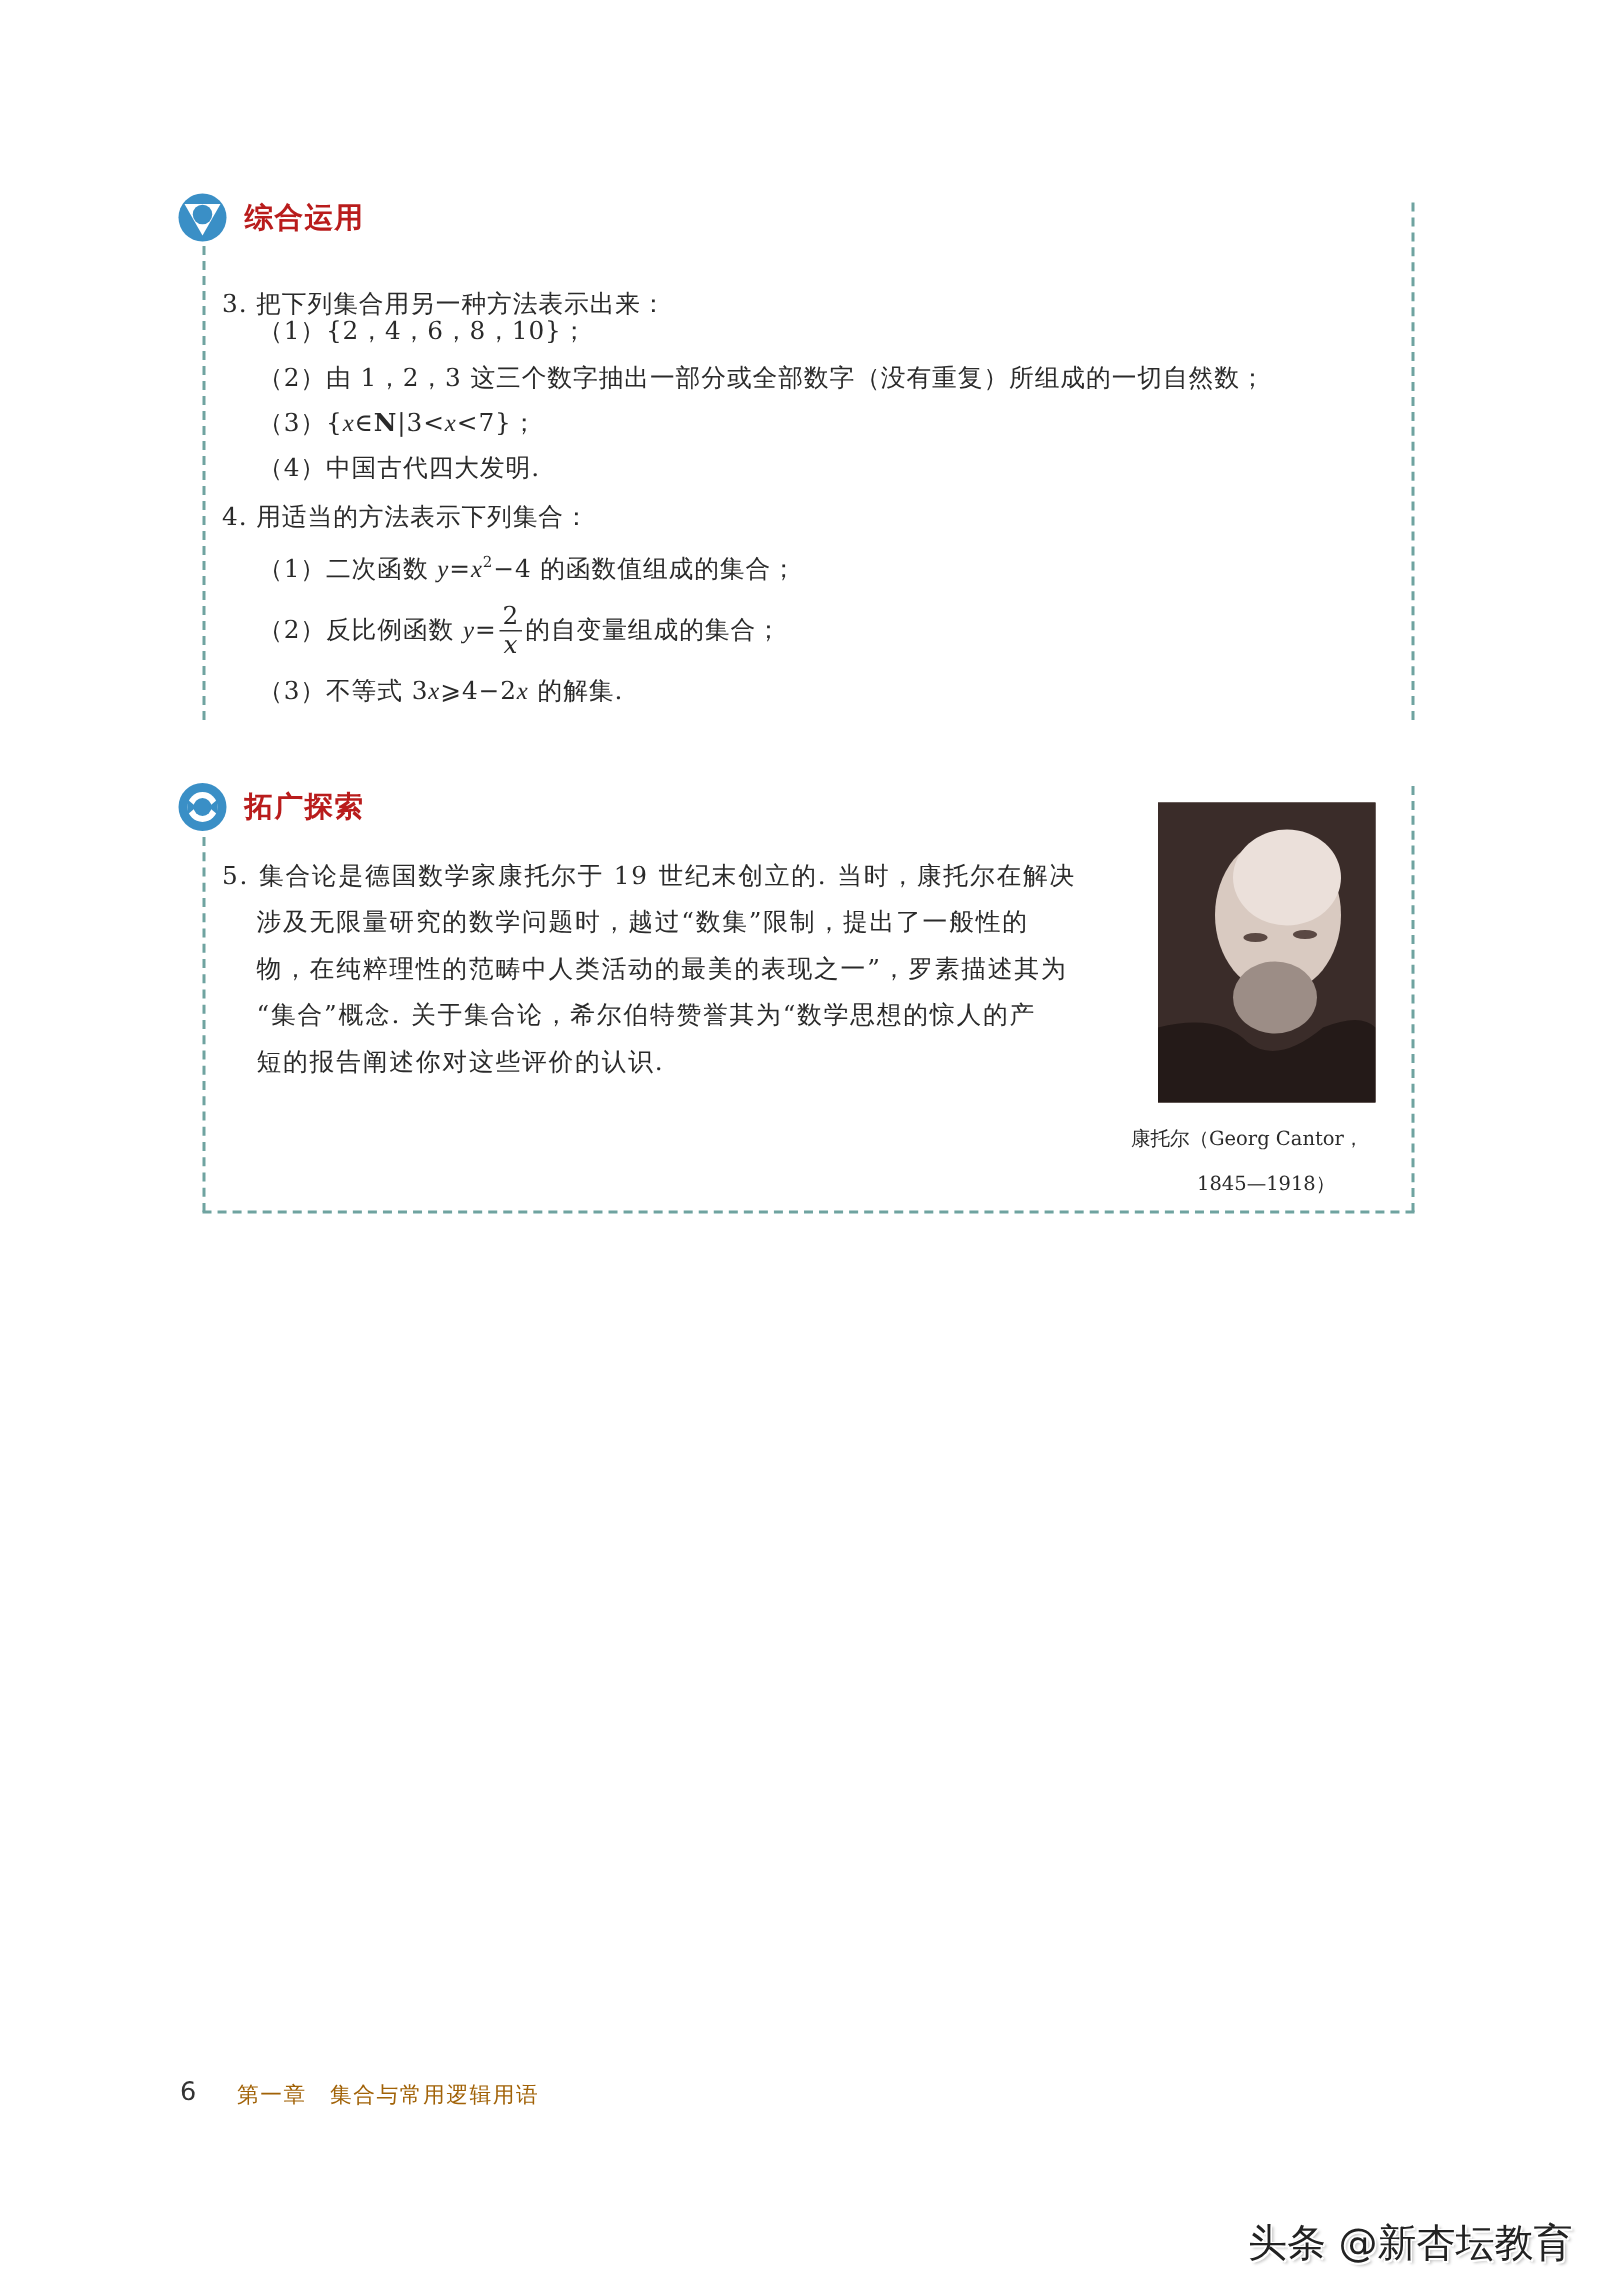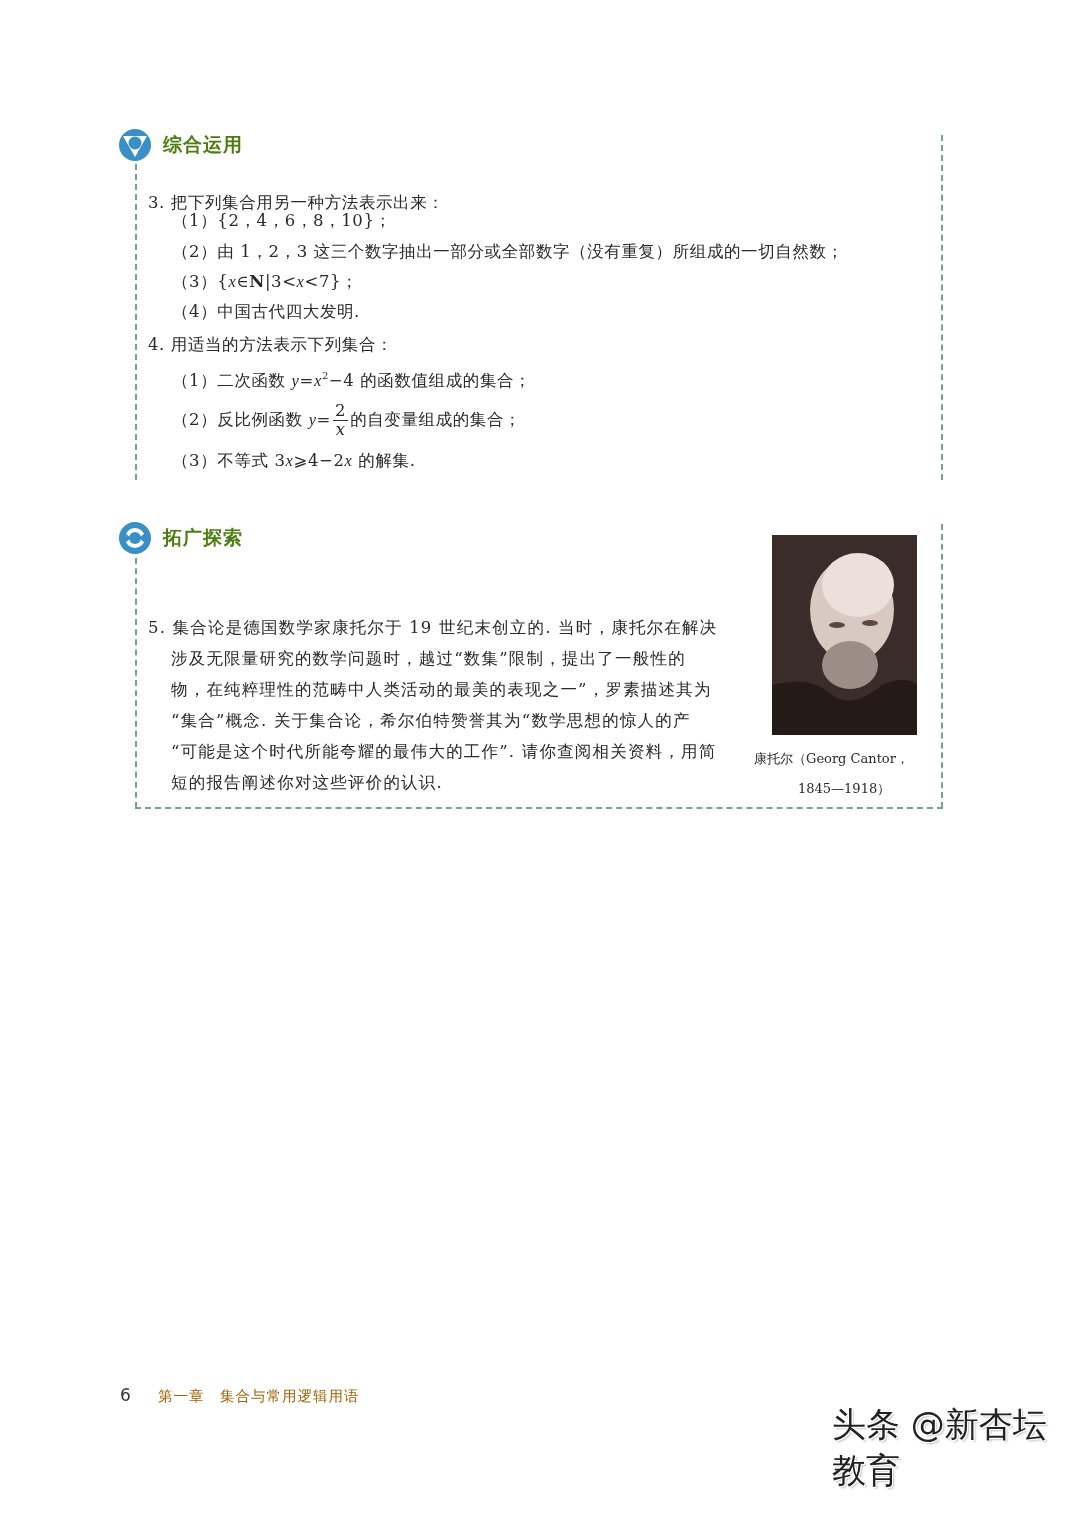--- a/index.html
+++ b/index.html
@@ -13,21 +13,21 @@
   }
   .sec-border-right {
     position: absolute; border-left: 2px dashed #6fa3a0; width: 0;
   }
   .sec-border-bottom {
     position: absolute; border-top: 2px dashed #6fa3a0; height: 0;
   }
   .sec-icon { position: absolute; width: 34px; height: 34px; }
   .sec-title {
     position: absolute; font-family: "DejaVu Sans", "Liberation Sans", sans-serif;
-    font-size: 19px; font-weight: bold; color: #4d7c0f; letter-spacing: 1px;
+    font-size: 19px; font-weight: bold; color: #b91c1c; letter-spacing: 1px;
   }
   .line {
     position: absolute; font-size: 16.5px; line-height: 22px; white-space: nowrap;
     letter-spacing: 0.6px;
   }
   .para {
     position: absolute; font-size: 16.5px; line-height: 31px; letter-spacing: 1.2px;
   }
   .para .p-line { display: block; white-space: nowrap; }
   .math { font-style: italic; font-family: "Liberation Serif", "DejaVu Serif", serif; }
@@ -45,22 +45,22 @@
     position: absolute; font-size: 13px; text-align: center; white-space: nowrap;
   }
   .footer-num {
     position: absolute; left: 120px; top: 1385px;
     font-family: "DejaVu Sans", "Liberation Sans", sans-serif; font-size: 17px; color: #333;
   }
   .footer-chap {
     position: absolute; left: 158px; top: 1387px; font-size: 14.5px; color: #a16207; letter-spacing: 1px; text-align: right;
   }
   .watermark {
-    position: absolute; left: 832px; top: 1402px;
-    font-family: "DejaVu Sans", "Liberation Sans", sans-serif; font-size: 34px; color: #222;
+    position: absolute; left: 832px; top: 1478px;
+    font-family: "DejaVu Sans", "Liberation Sans", sans-serif; font-size: 26px; color: #222;
     text-shadow: 1px 1px 0 #fff, -1px -1px 0 #fff, 1px -1px 0 #fff, -1px 1px 0 #fff, 2px 2px 2px rgba(0,0,0,0.25);
   }
 </style>
 </head>
 <body>
 
 <div>
   <svg class="sec-icon" style="left:118px; top:128px;" viewBox="0 0 34 34">
     <circle cx="17" cy="17" r="16" fill="#3a8fc6"></circle>
     <polygon points="5,8 29,8 17,29" fill="#ffffff"></polygon>
@@ -106,26 +106,25 @@
     <circle cx="17" cy="17" r="10" fill="#ffffff"></circle>
     <circle cx="17" cy="17" r="6" fill="#3a8fc6"></circle>
     <path d="M7 12 L13 17 L7 22 Z" fill="#3a8fc6"></path>
     <path d="M27 22 L21 17 L27 12 Z" fill="#3a8fc6"></path>
   </svg>
   <div class="sec-title" style="left:163px; top:525px;">拓广探索</div>
   <div class="sec-border-left" style="left:135px; top:558px; height:250px;"></div>
   <div class="sec-border-right" style="left:941px; top:524px; height:284px;"></div>
   <div class="sec-border-bottom" style="left:135px; top:807px; width:808px;"></div>
 
-  <div class="para" style="left:148px; top:568px;margin-top:44px;">
+  <div class="para" style="left:148px; top:568px;">
     <span class="p-line"><span>5.</span> <span>集合论是德国数学家康托尔于 19 世纪末创立的. 当时，康托尔在解决</span></span>
     <span class="p-line" style="padding-left:23px">涉及无限量研究的数学问题时，越过“数集”限制，提出了一般性的</span>
     <span class="p-line" style="padding-left:23px">物，在纯粹理性的范畴中人类活动的最美的表现之一”，罗素描述其为</span>
     <span class="p-line" style="padding-left:23px">“集合”概念. 关于集合论，希尔伯特赞誉其为“数学思想的惊人的产</span>
-    <span class="p-line" style="padding-left:23px">“可能是这个时代所能夸耀的最伟大的工作”. 请你查阅相关资料，用简</span>
     <span class="p-line" style="padding-left:23px">短的报告阐述你对这些评价的认识.</span>
   </div>
 
   <div class="photo">
     <svg width="145" height="200" viewBox="0 0 145 200">
       <rect width="145" height="200" fill="#3a2c29"></rect>
       <ellipse cx="80" cy="75" rx="42" ry="52" fill="#d9cac1"></ellipse>
       <ellipse cx="86" cy="50" rx="36" ry="32" fill="#ebe0da"></ellipse>
       <ellipse cx="78" cy="130" rx="28" ry="24" fill="#9c8d86"></ellipse>
       <path d="M0 200 L0 150 Q40 140 60 160 Q80 175 110 150 Q135 140 145 150 L145 200 Z" fill="#241a18"></path>

